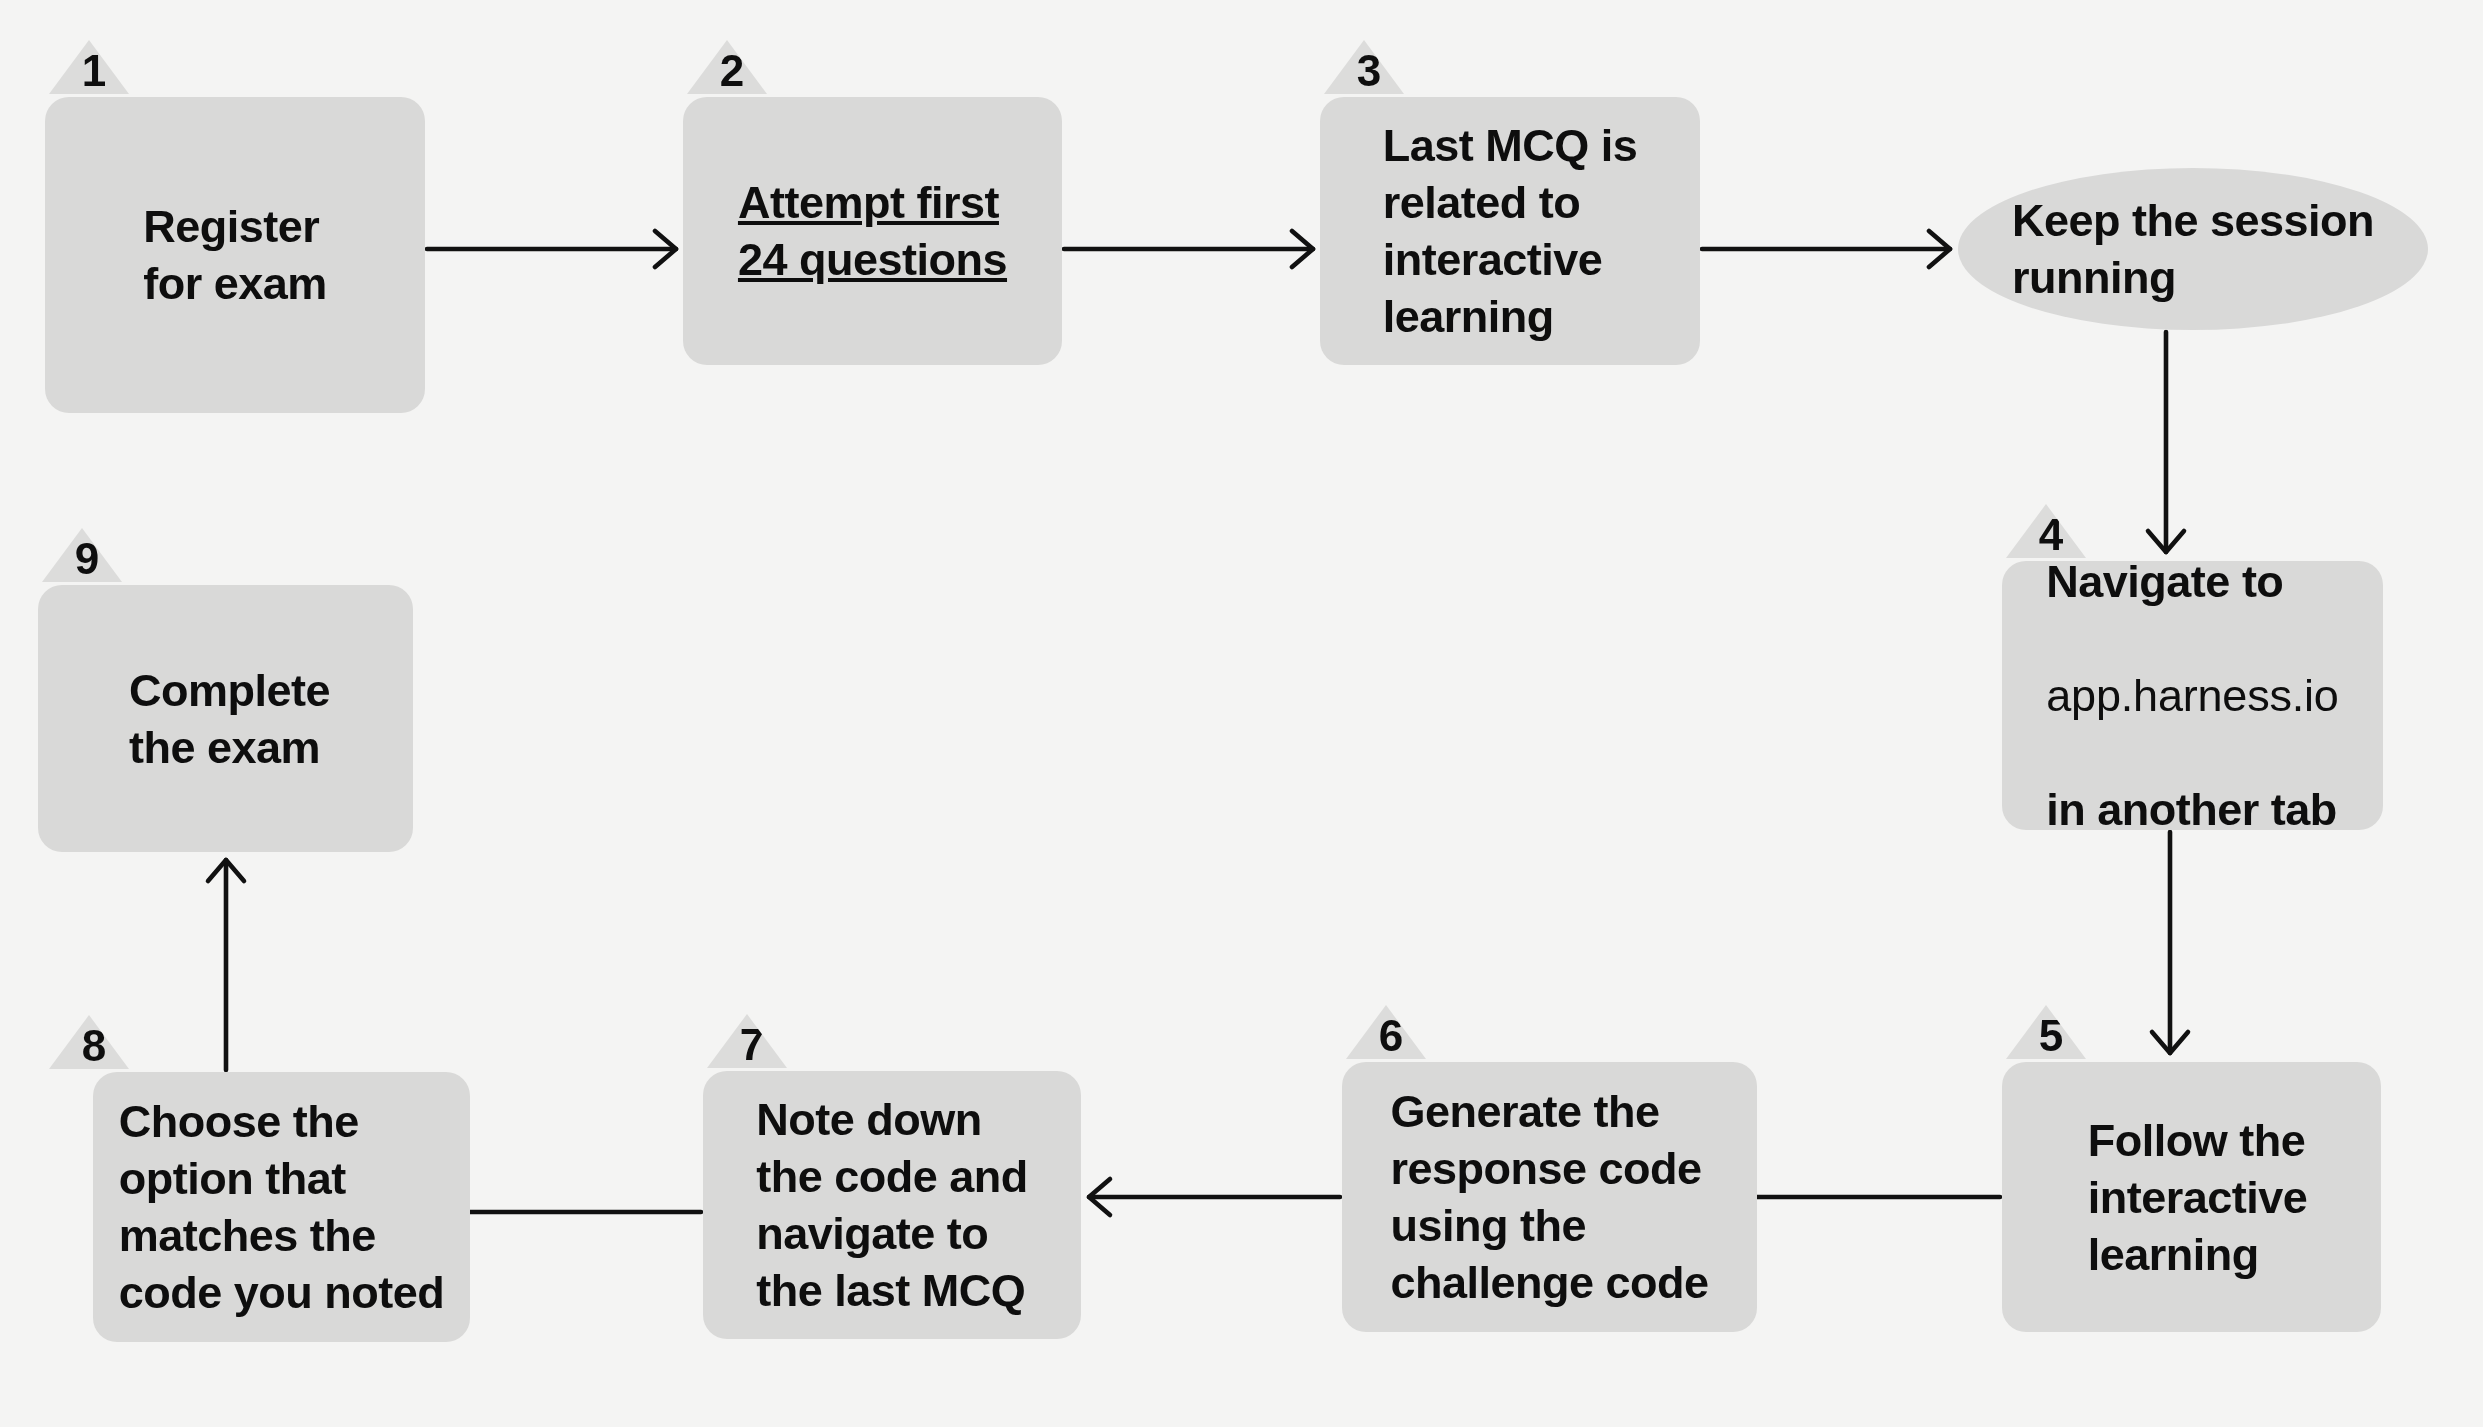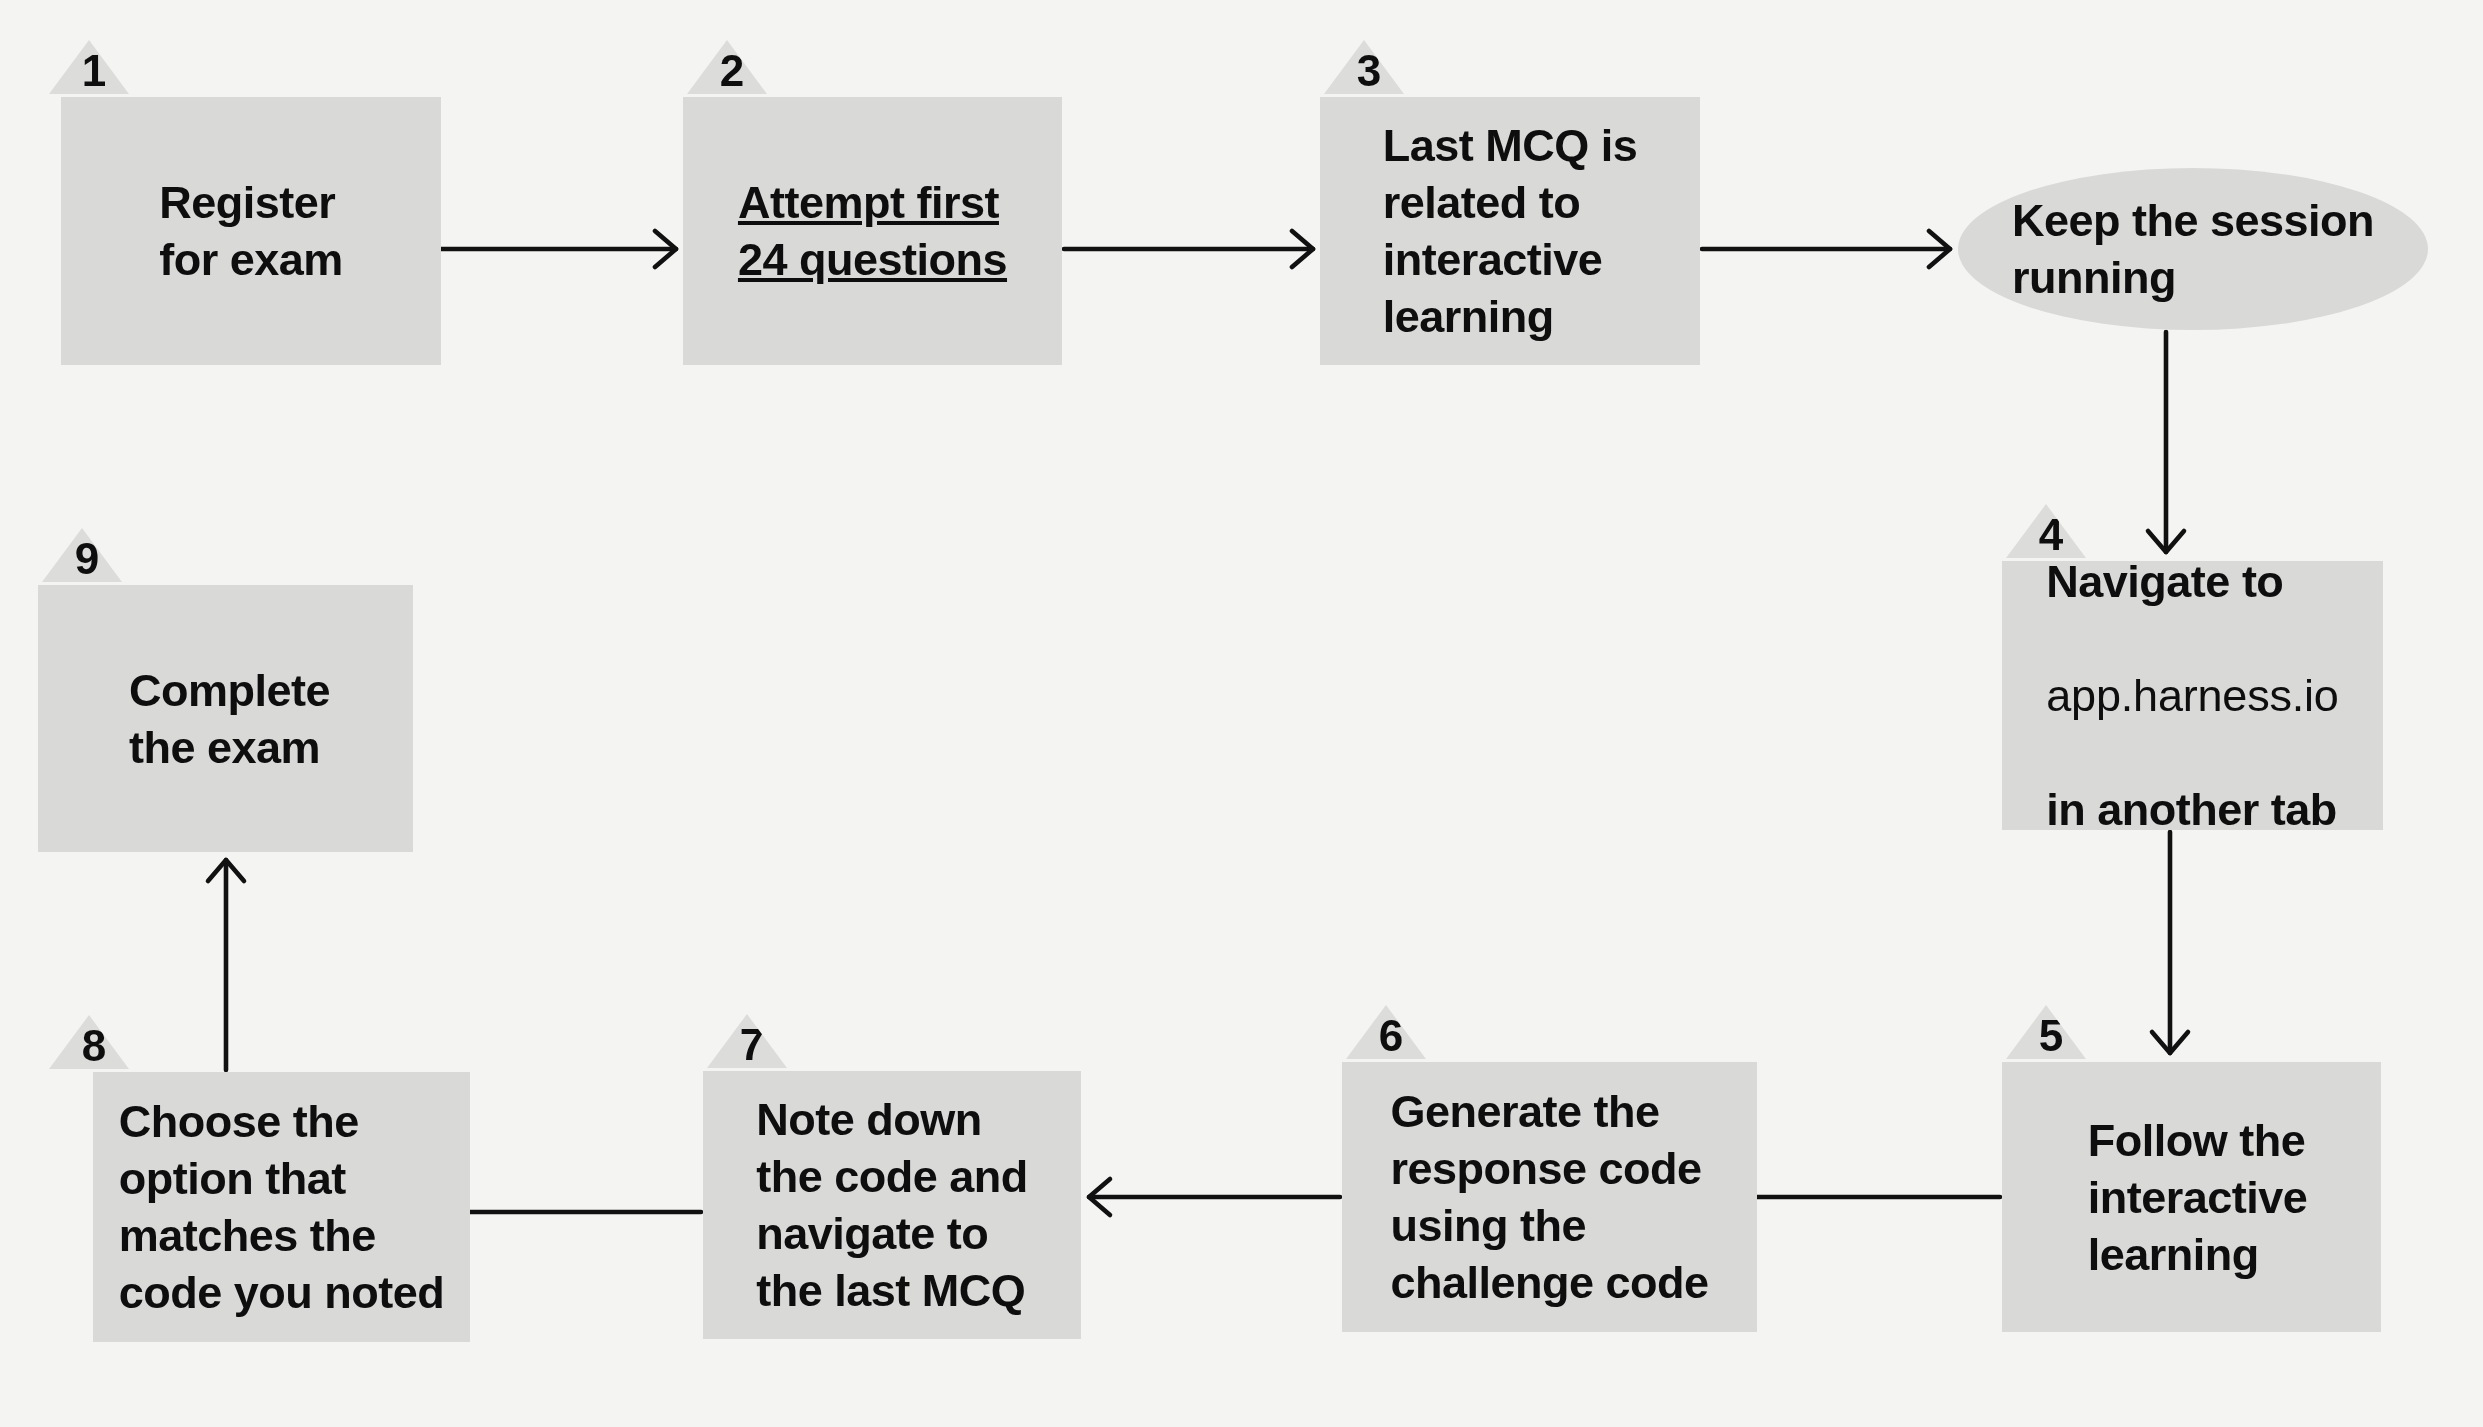--- a/index.html
+++ b/index.html
@@ -35,20 +35,21 @@
     stroke-width: 4.6px;
     stroke-linecap: round;
     stroke-linejoin: round;
   }
   .box {
     position: absolute;
     background: var(--node);
     display: flex;
     align-items: center;
     justify-content: center;
+    border-radius: 24px;
   }
   .node-label {
     font-weight: bold;
     font-size: 45px;
     line-height: 57px;
     letter-spacing: -0.5px;
     white-space: pre-line;
     text-align: left;
   }
   .node-label .line { display: block; }
@@ -98,21 +99,21 @@
     <path class="arrow-stroke" d="M 2170 832 L 2170 1053" marker-end="url(#head)"></path>
     <path class="arrow-stroke" d="M 2000 1197 L 1729 1197" marker-end="url(#head)"></path>
     <path class="arrow-stroke" d="M 1340 1197 L 1089 1197" marker-end="url(#head)"></path>
     <path class="arrow-stroke" d="M 701 1212 L 430 1212" marker-end="url(#head)"></path>
     <path class="arrow-stroke" d="M 226 1070 L 226 860" marker-end="url(#head)"></path>
   </svg>
 
   <div class="badge" style="left:49px; top:40px;">
     <span class="badge-num">1</span>
   </div>
-  <div class="box" style="left:45px; top:97px; width:380px; height:268px;margin-left:16px;">
+  <div class="box" style="left:45px; top:97px; width:380px; height:316px;">
     <div class="node-label">Register
 for exam</div>
   </div>
 
   <div class="badge" style="left:687px; top:40px;">
     <span class="badge-num">2</span>
   </div>
   <div class="box" style="left:683px; top:97px; width:379px; height:268px;text-decoration:underline;">
     <div class="node-label">Attempt first
 24 questions</div>

